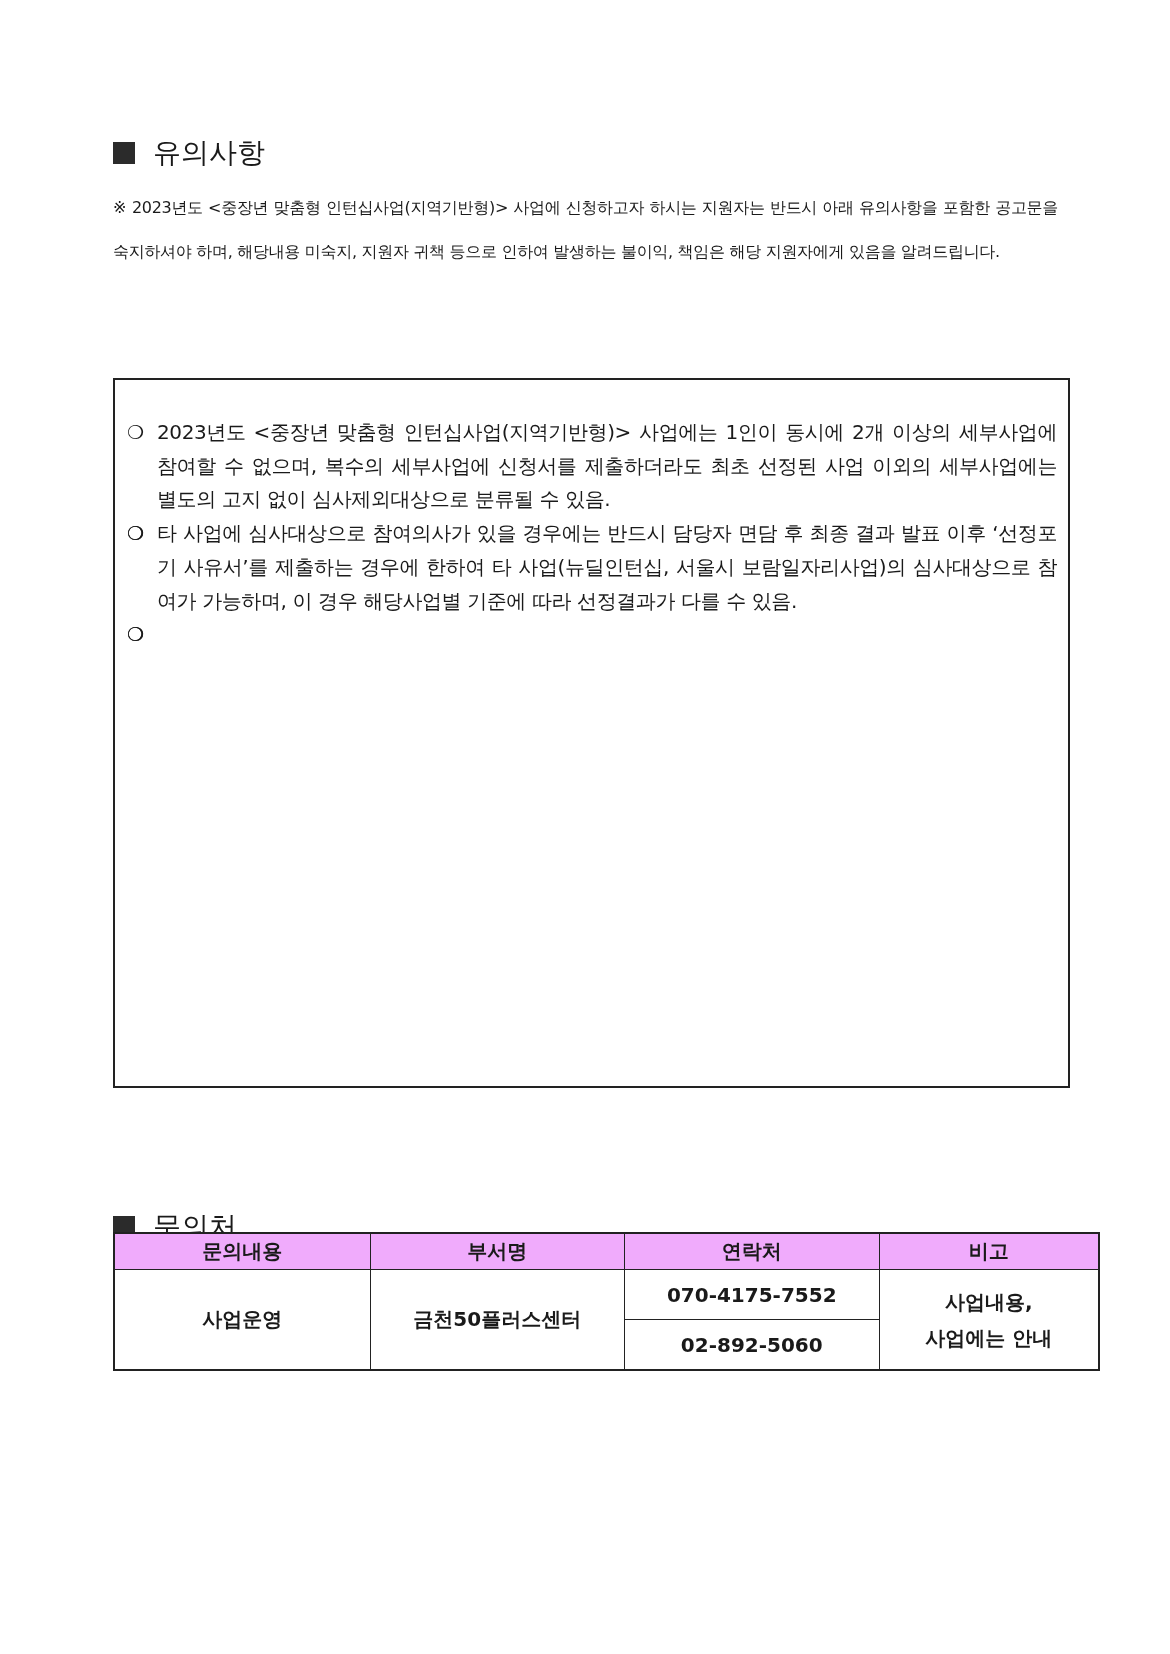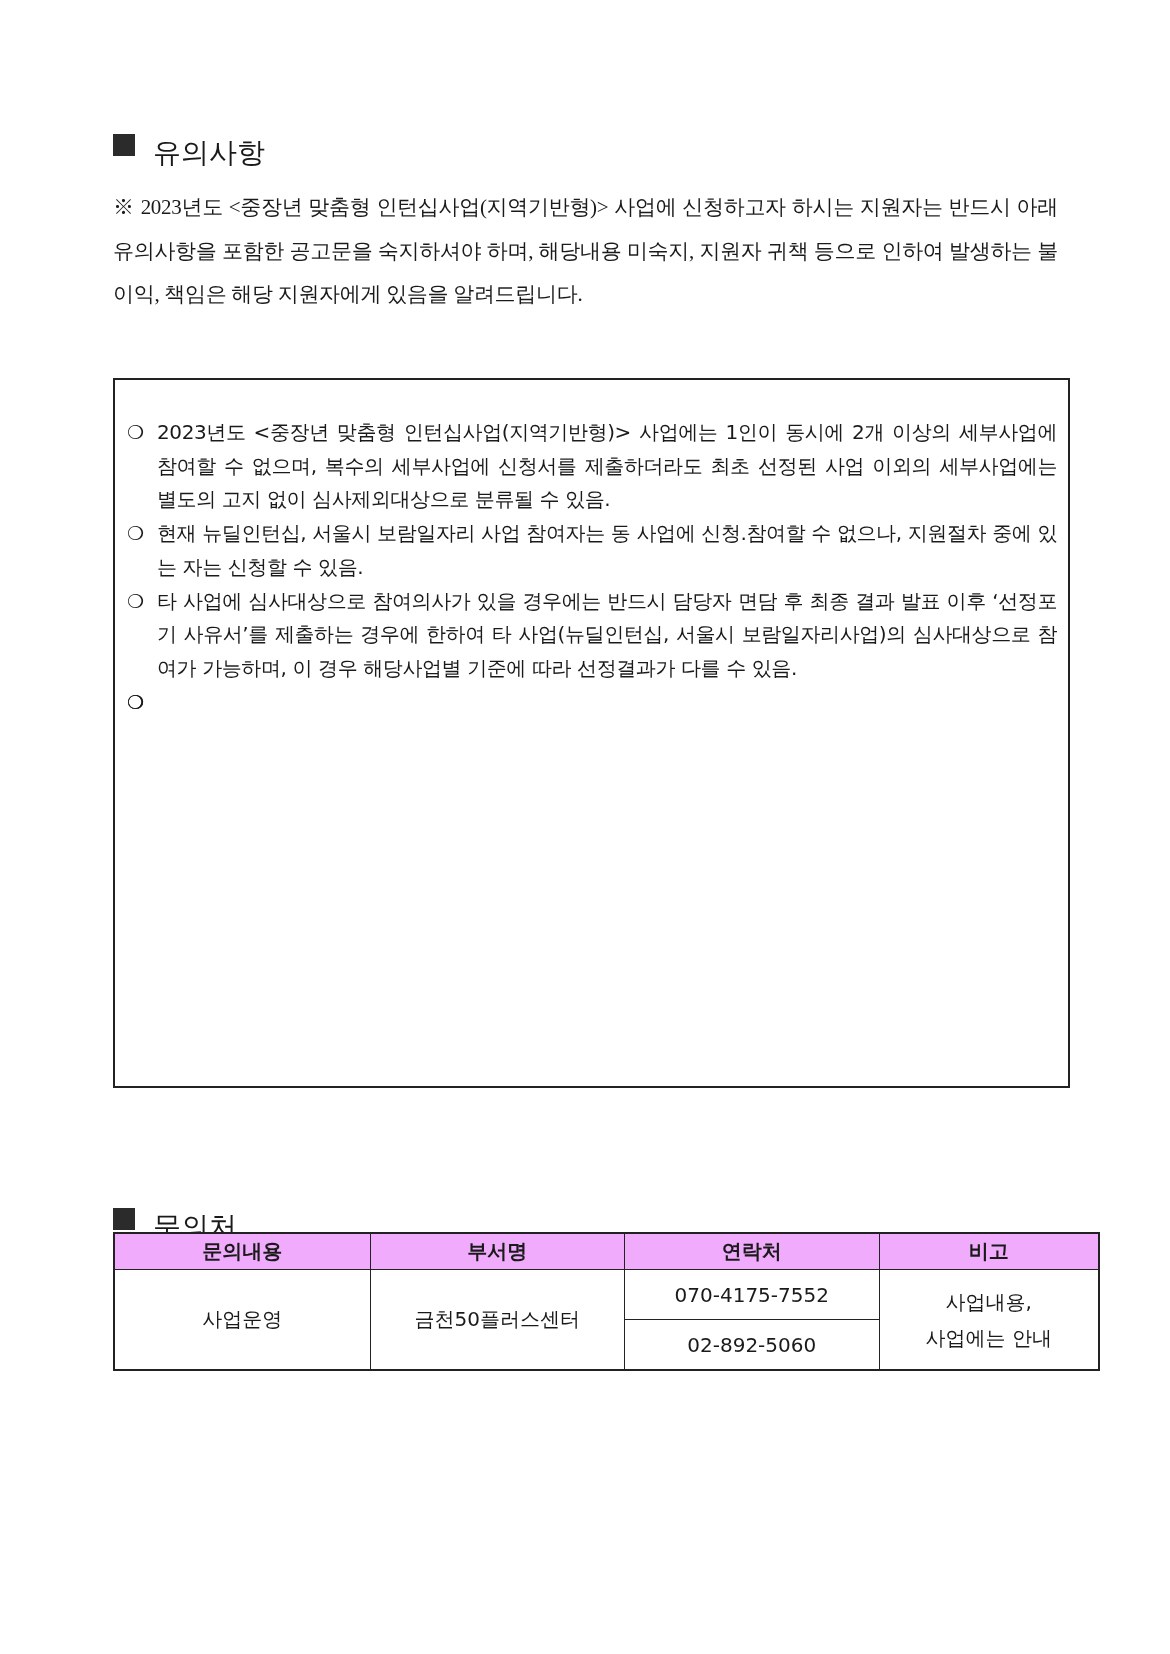--- a/index.html
+++ b/index.html
@@ -1,28 +1,28 @@
 <!DOCTYPE html>
 <html><head>
 <meta charset="utf-8">
 <style>
   html, body { margin:0; padding:0; background:#ffffff; }
   body { width:1170px; height:1654px; position:relative; overflow:hidden;
          font-family:"DejaVu Sans", "Liberation Sans", sans-serif; color:#1a1a1a; }
-  .section-title { position:absolute; left:113px; font-size:28px; font-weight:normal; display:flex; letter-spacing:0px; }
+  .section-title { position:absolute; left:113px; font-size:28px; font-weight:normal; display:flex; align-items:center; letter-spacing:0px; }
   .section-title .sq { width:22px; height:22px; background:#2b2b2b; display:inline-block; margin-right:18px; }
   #title1 { top:134px; }
   #title2 { top:1208px; }
-  .intro { position:absolute; left:113px; top:186px; width:945px; font-size:21px; line-height:43.5px; text-align:justify; text-align-last:left; letter-spacing:-0.3px;font-family:Liberation Serif, serif; }
+  .intro { position:absolute; left:113px; top:186px; width:945px; font-size:16px; line-height:43.5px; text-align:justify; text-align-last:left; letter-spacing:-0.3px; }
   .box { position:absolute; left:113px; top:378px; width:957px; height:710px; border:2px solid #222; box-sizing:border-box; }
   .box-list { position:absolute; left:12px; top:36px; width:930px; margin:0; padding:0; list-style:none; }
   .box-item { position:relative; padding-left:30px; font-size:20px; line-height:33.7px; text-align:justify; letter-spacing:-0.4px; }
   .box-item .bullet { position:absolute; left:0; top:0; font-size:19px; }
   table.contact { position:absolute; left:113px; top:1232px; width:987px; border-collapse:collapse; font-size:20px; }
-  table.contact th, table.contact td { border:1.5px solid #222; text-align:center; padding:0; }
+  table.contact th, table.contact td { border:1.5px solid #222; text-align:center; padding:0;font-weight:bold; }
   table.contact { border:2.5px solid #222; }
   table.contact th { background:#f0abfc; height:35px; font-weight:bold; font-size:20px; }
   table.contact td { height:49px; }
   .c1 { width:247px; } .c2 { width:246px; } .c3 { width:246px; } .c4 { width:212px; }
   .note { line-height:36px;border-radius:20px; }
 </style>
 </head>
 <body>
 
 <div class="section-title" id="title1">
@@ -33,21 +33,20 @@
 <div class="intro">※ 2023년도 &lt;중장년 맞춤형 인턴십사업(지역기반형)&gt; 사업에 신청하고자 하시는 지원자는 반드시 아래 유의사항을 포함한 공고문을 숙지하셔야 하며, 해당내용 미숙지, 지원자 귀책 등으로 인하여 발생하는 불이익, 책임은 해당 지원자에게 있음을 알려드립니다.</div>
 
 <div class="box">
   <ul class="box-list">
     <li class="box-item">
       <span class="bullet">❍</span>
       <span>2023년도 &lt;중장년 맞춤형 인턴십사업(지역기반형)&gt; 사업에는 1인이 동시에 2개 이상의 세부사업에 참여할 수 없으며, 복수의 세부사업에 신청서를 제출하더라도 최초 선정된 사업 이외의 세부사업에는 별도의 고지 없이 심사제외대상으로 분류될 수 있음.</span>
     </li>
     <li class="box-item">
       <span class="bullet">❍</span>
-      <span>현재 뉴딜인턴십, 서울시 보람일자리 사업 참여자는 동 사업에 신청.참여할 수 없으나, 지원절차 중에 있는 자는 신청할 수 있음.</span>
     </li>
     <li class="box-item">
       <span class="bullet">❍</span>
       <span>타 사업에 심사대상으로 참여의사가 있을 경우에는 반드시 담당자 면담 후 최종 결과 발표 이후 ‘선정포기 사유서’를 제출하는 경우에 한하여 타 사업(뉴딜인턴십, 서울시 보람일자리사업)의 심사대상으로 참여가 가능하며, 이 경우 해당사업별 기준에 따라 선정결과가 다를 수 있음.</span>
     </li>
     <li class="box-item">
       <span class="bullet">❍</span>
     </li>
     <li class="box-item">
       <span class="bullet">❍</span>

